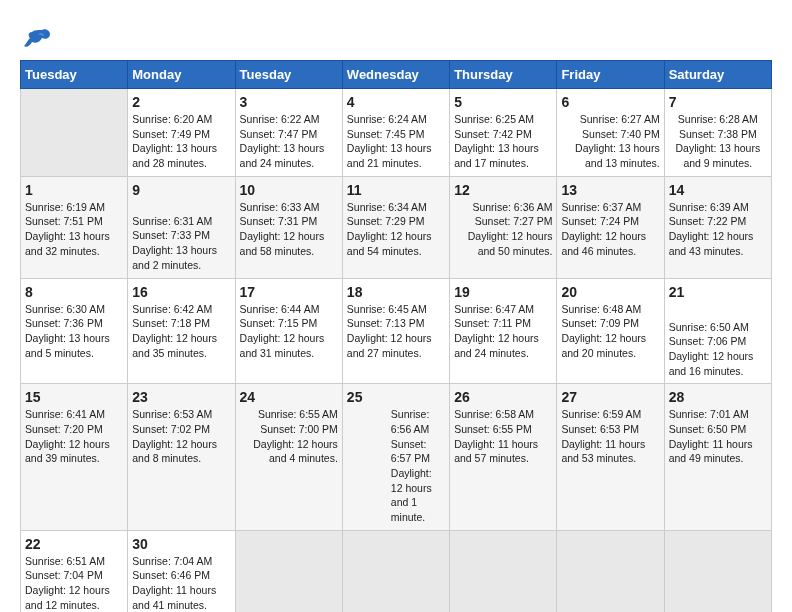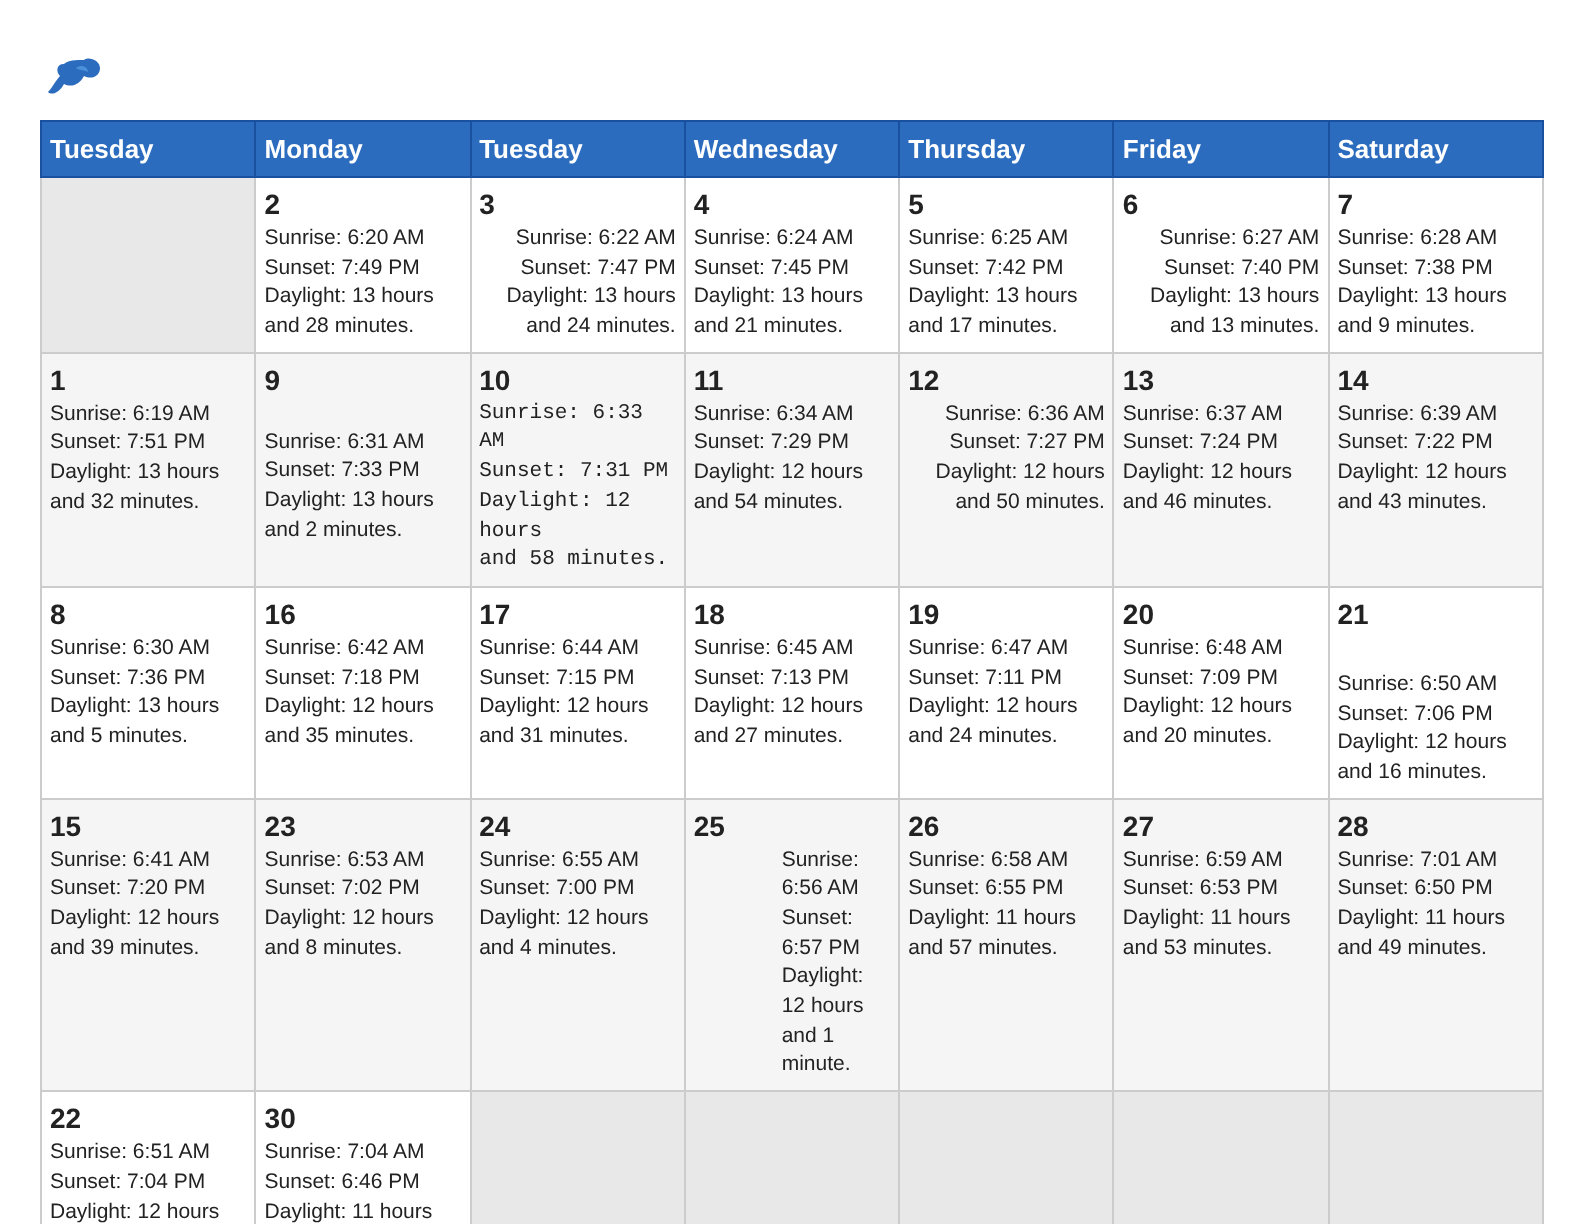--- a/index.html
+++ b/index.html
@@ -135,21 +135,21 @@
         <td class="empty"></td>
         <td>
           <span class="day-number">2</span>
           <div class="day-info" style="white-space: pre-line;">Sunrise: 6:20 AM
 Sunset: 7:49 PM
 Daylight: 13 hours
 and 28 minutes.</div>
         </td>
         <td>
           <span class="day-number">3</span>
-          <div class="day-info" style="white-space: pre-line; text-align: right;">Sunrise: 6:22 AM
+          <div class="day-info" style="white-space: pre-line;">Sunrise: 6:22 AM
 Sunset: 7:47 PM
 Daylight: 13 hours
 and 24 minutes.</div>
         </td>
         <td>
           <span class="day-number">4</span>
           <div class="day-info" style="white-space: pre-line;">Sunrise: 6:24 AM
 Sunset: 7:45 PM
 Daylight: 13 hours
 and 21 minutes.</div>
@@ -163,21 +163,21 @@
         </td>
         <td>
           <span class="day-number">6</span>
           <div class="day-info" style="white-space: pre-line; text-align: right;">Sunrise: 6:27 AM
 Sunset: 7:40 PM
 Daylight: 13 hours
 and 13 minutes.</div>
         </td>
         <td>
           <span class="day-number">7</span>
-          <div class="day-info" style="white-space: pre-line;">Sunrise: 6:28 AM
+          <div class="day-info" style="white-space: pre-line; text-align: center;">Sunrise: 6:28 AM
 Sunset: 7:38 PM
 Daylight: 13 hours
 and 9 minutes.</div>
         </td>
       </tr>
       <tr>
         <td>
           <span class="day-number">1</span>
           <div class="day-info" style="white-space: pre-line;">Sunrise: 6:19 AM
 Sunset: 7:51 PM
@@ -186,21 +186,21 @@
         </td>
         <td>
           <span class="day-number">9</span>
           <div class="day-info" style="white-space: pre-line; margin-top: 16px;">Sunrise: 6:31 AM
 Sunset: 7:33 PM
 Daylight: 13 hours
 and 2 minutes.</div>
         </td>
         <td>
           <span class="day-number">10</span>
-          <div class="day-info" style="white-space: pre-line; font-family: Liberation Mono, monospace;">Sunrise: 6:33 AM
+          <div class="day-info" style="white-space: pre-line;">Sunrise: 6:33 AM
 Sunset: 7:31 PM
 Daylight: 12 hours
 and 58 minutes.</div>
         </td>
         <td>
           <span class="day-number">11</span>
           <div class="day-info" style="white-space: pre-line;">Sunrise: 6:34 AM
 Sunset: 7:29 PM
 Daylight: 12 hours
 and 54 minutes.</div>
@@ -288,21 +288,21 @@
         </td>
         <td>
           <span class="day-number">23</span>
           <div class="day-info" style="white-space: pre-line;">Sunrise: 6:53 AM
 Sunset: 7:02 PM
 Daylight: 12 hours
 and 8 minutes.</div>
         </td>
         <td>
           <span class="day-number">24</span>
-          <div class="day-info" style="white-space: pre-line;">Sunrise: 6:55 AM
+          <div class="day-info" style="white-space: pre-line; text-align: right;">Sunrise: 6:55 AM
 Sunset: 7:00 PM
 Daylight: 12 hours
 and 4 minutes.</div>
         </td>
         <td>
           <span class="day-number">25</span>
           <div class="day-info" style="white-space: pre-line; margin-left: 44px;">Sunrise: 6:56 AM
 Sunset: 6:57 PM
 Daylight: 12 hours
 and 1 minute.</div>

